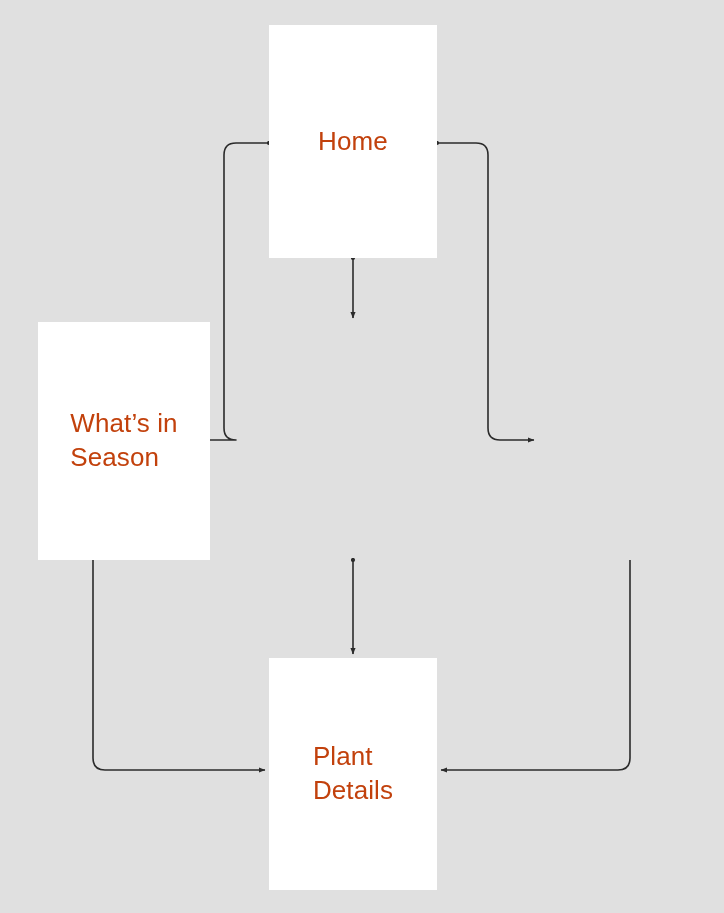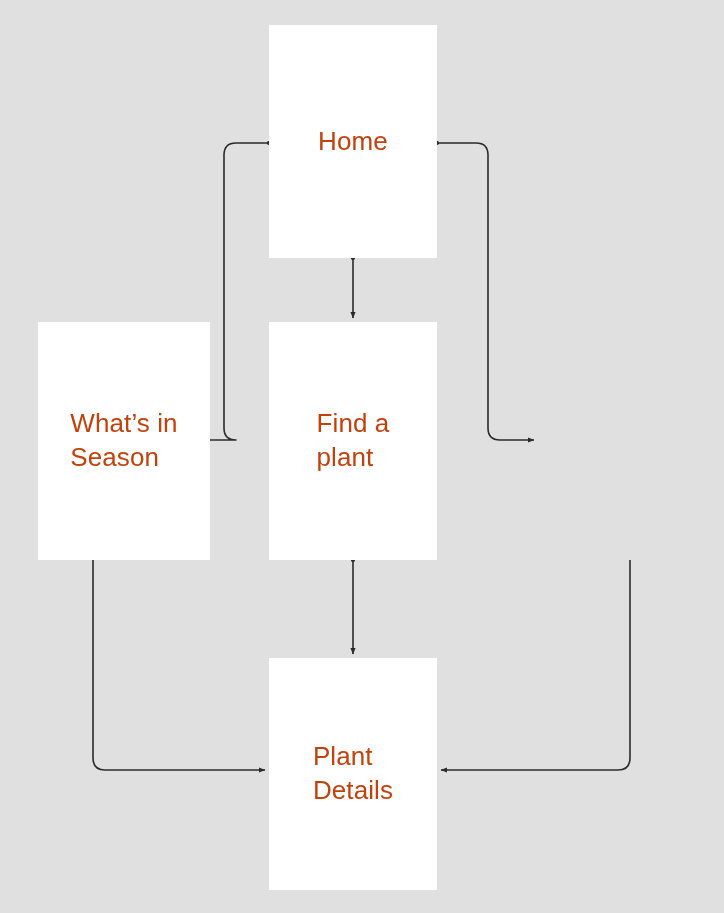--- a/index.html
+++ b/index.html
@@ -85,24 +85,20 @@
 
   <div class="node" id="node-home">
     <span class="node-label">Home</span>
   </div>
 
   <div class="node" id="node-season">
     <span class="node-label">What’s in
 Season</span>
   </div>
 
-  <div class="node" id="node-find">
-    <span class="node-label">Find a
-plant</span>
-  </div>
 
 
   <div class="node" id="node-details">
     <span class="node-label">Plant
 Details</span>
   </div>
 
 </div>
 
 </body></html>

